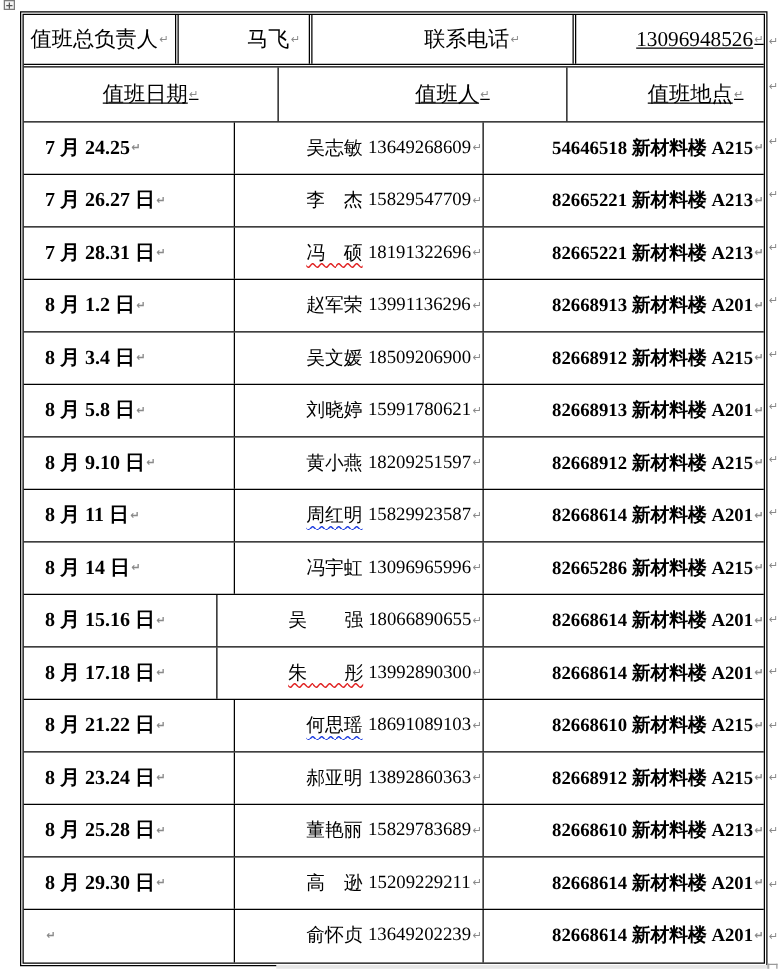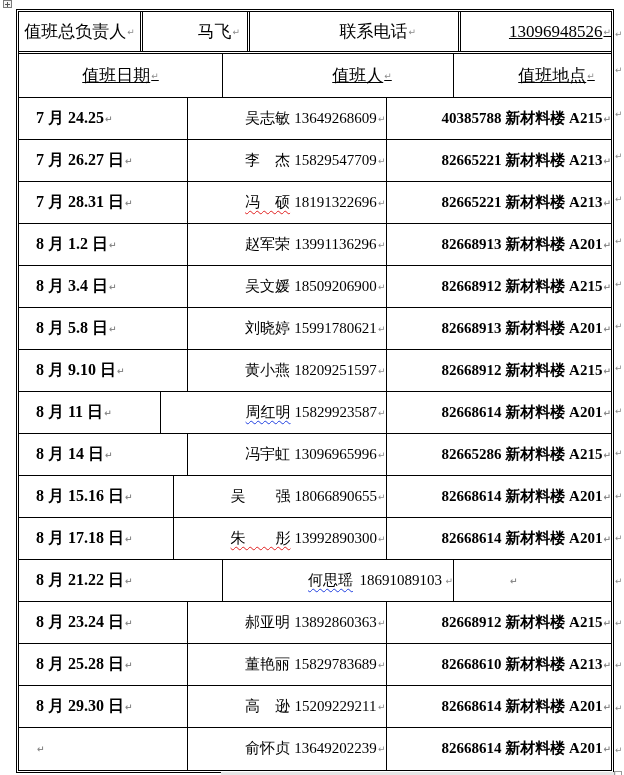--- a/index.html
+++ b/index.html
@@ -104,21 +104,20 @@
     }
     .squiggle-red {
       text-decoration: underline wavy #e02020;
       text-decoration-thickness: 1px;
       text-underline-offset: 3px;
     }
     .squiggle-blue {
       text-decoration: underline wavy #2040e0;
       text-decoration-thickness: 1px;
       text-underline-offset: 3px;
-      margin-left: 28px;
     }
     .body-rows {
       position: absolute;
       left: 0;
       right: 0;
       top: 86px;
       bottom: 0;
       display: flex;
       flex-direction: column;
     }
@@ -202,21 +201,21 @@
       <div class="cell col-date">
           <span>7 月 24.25 </span>
           <span class="pmark">↵</span>
         </div>
       <div class="cell col-name">
           <span class="name-text">吴志敏</span>
           <span class="phone-text">13649268609</span>
           <span class="pmark">↵</span>
         </div>
       <div class="cell col-place">
-          <span>40385788 新材料楼 A215</span>
+          <span>54646518 新材料楼 A215</span>
           <span class="pmark">↵</span>
         </div>
     </div>
 
     <div class="row data-row">
       <div class="cell col-date">
           <span>7 月 26.27 日</span>
           <span class="pmark">↵</span>
         </div>
       <div class="cell col-name">
@@ -378,20 +377,21 @@
       <div class="cell col-date">
           <span>8 月 21.22 日</span>
           <span class="pmark">↵</span>
         </div>
       <div class="cell col-name">
           <span class="name-text squiggle-blue">何思瑶</span>
           <span class="phone-text">18691089103</span>
           <span class="pmark">↵</span>
         </div>
       <div class="cell col-place">
+          <span>82668610 新材料楼 A215</span>
           <span class="pmark">↵</span>
         </div>
     </div>
 
     <div class="row data-row">
       <div class="cell col-date">
           <span>8 月 23.24 日</span>
           <span class="pmark">↵</span>
         </div>
       <div class="cell col-name">

